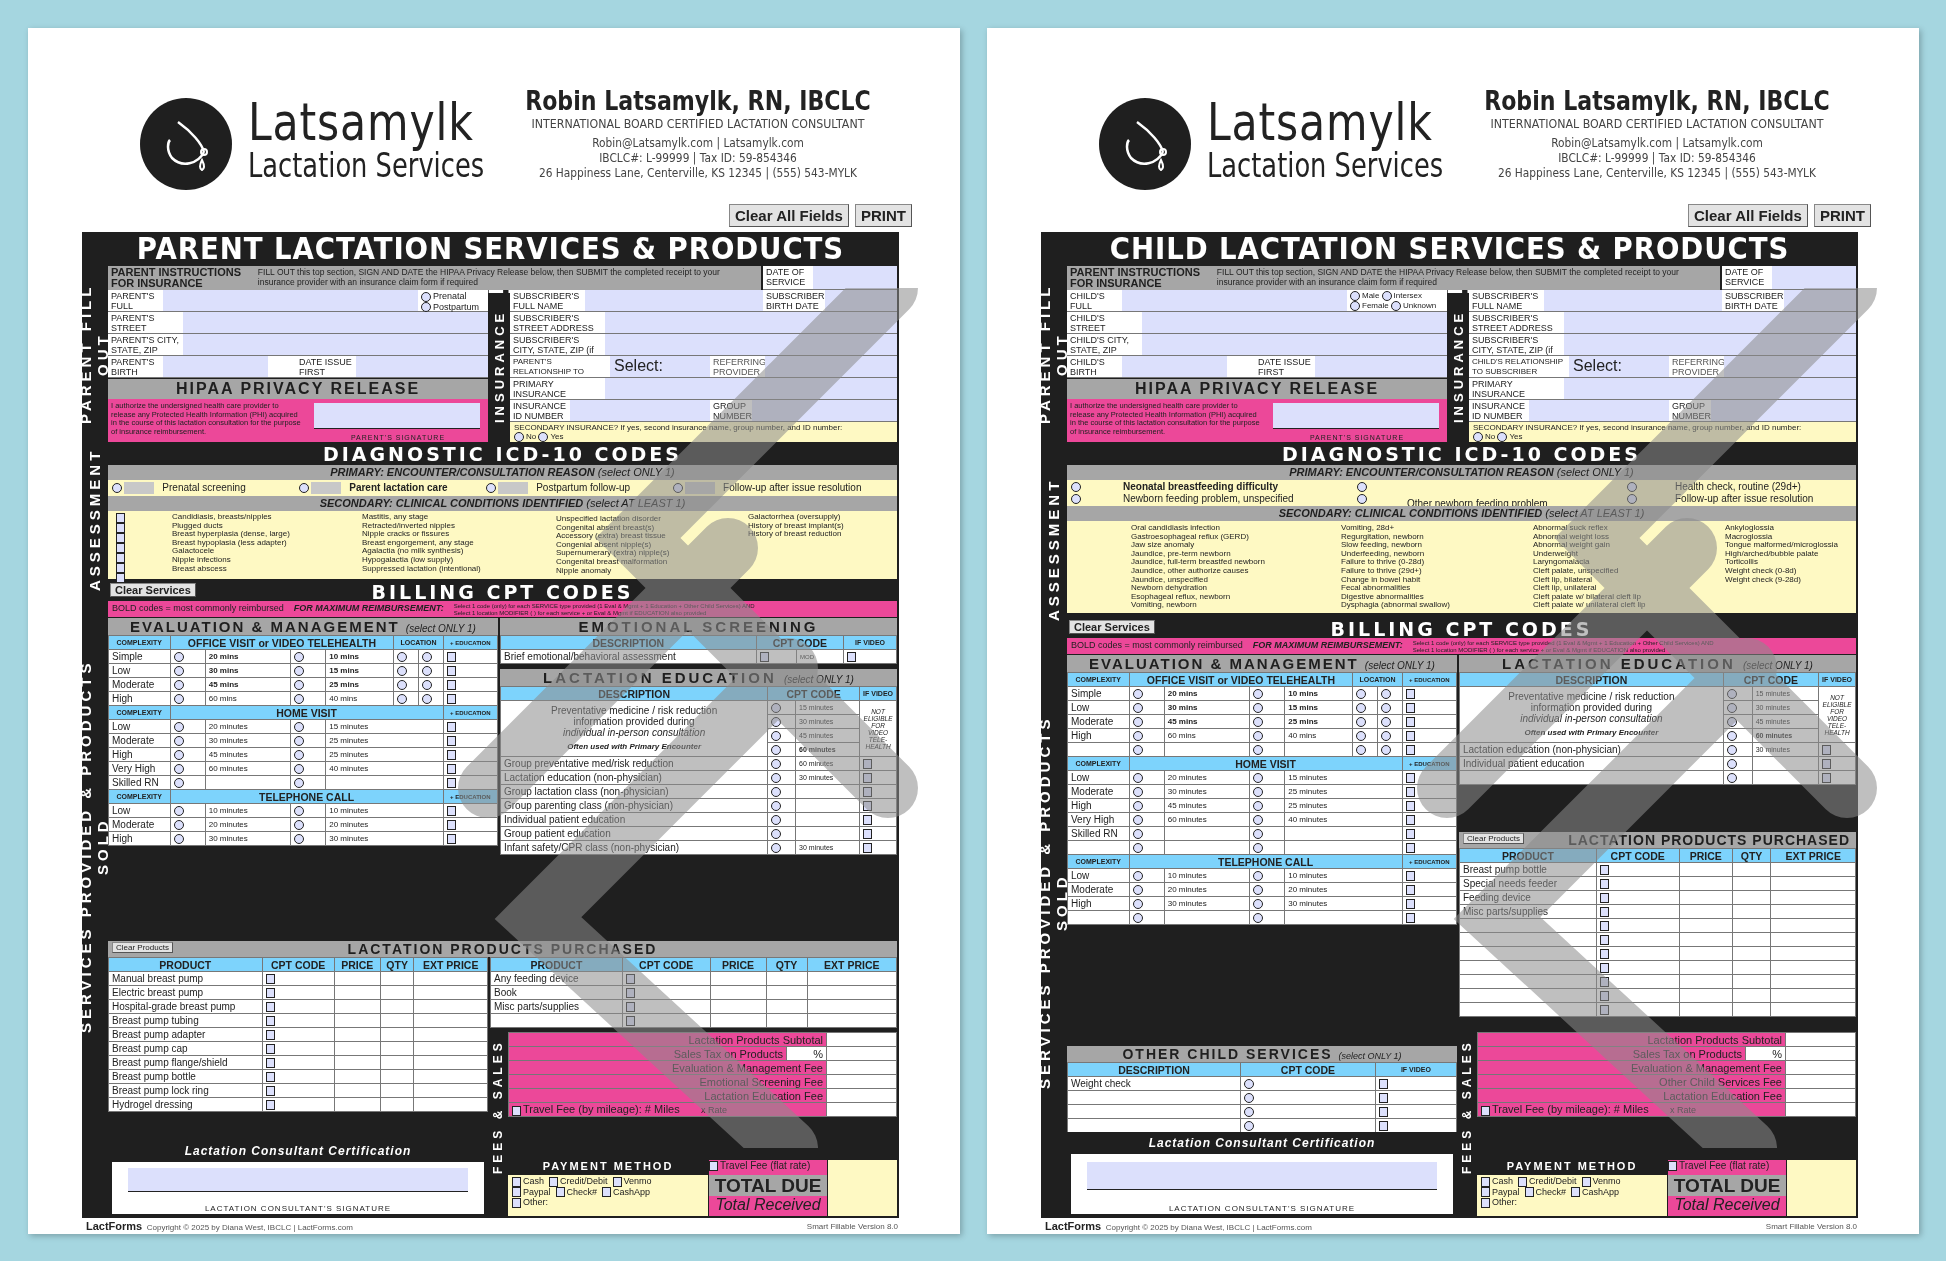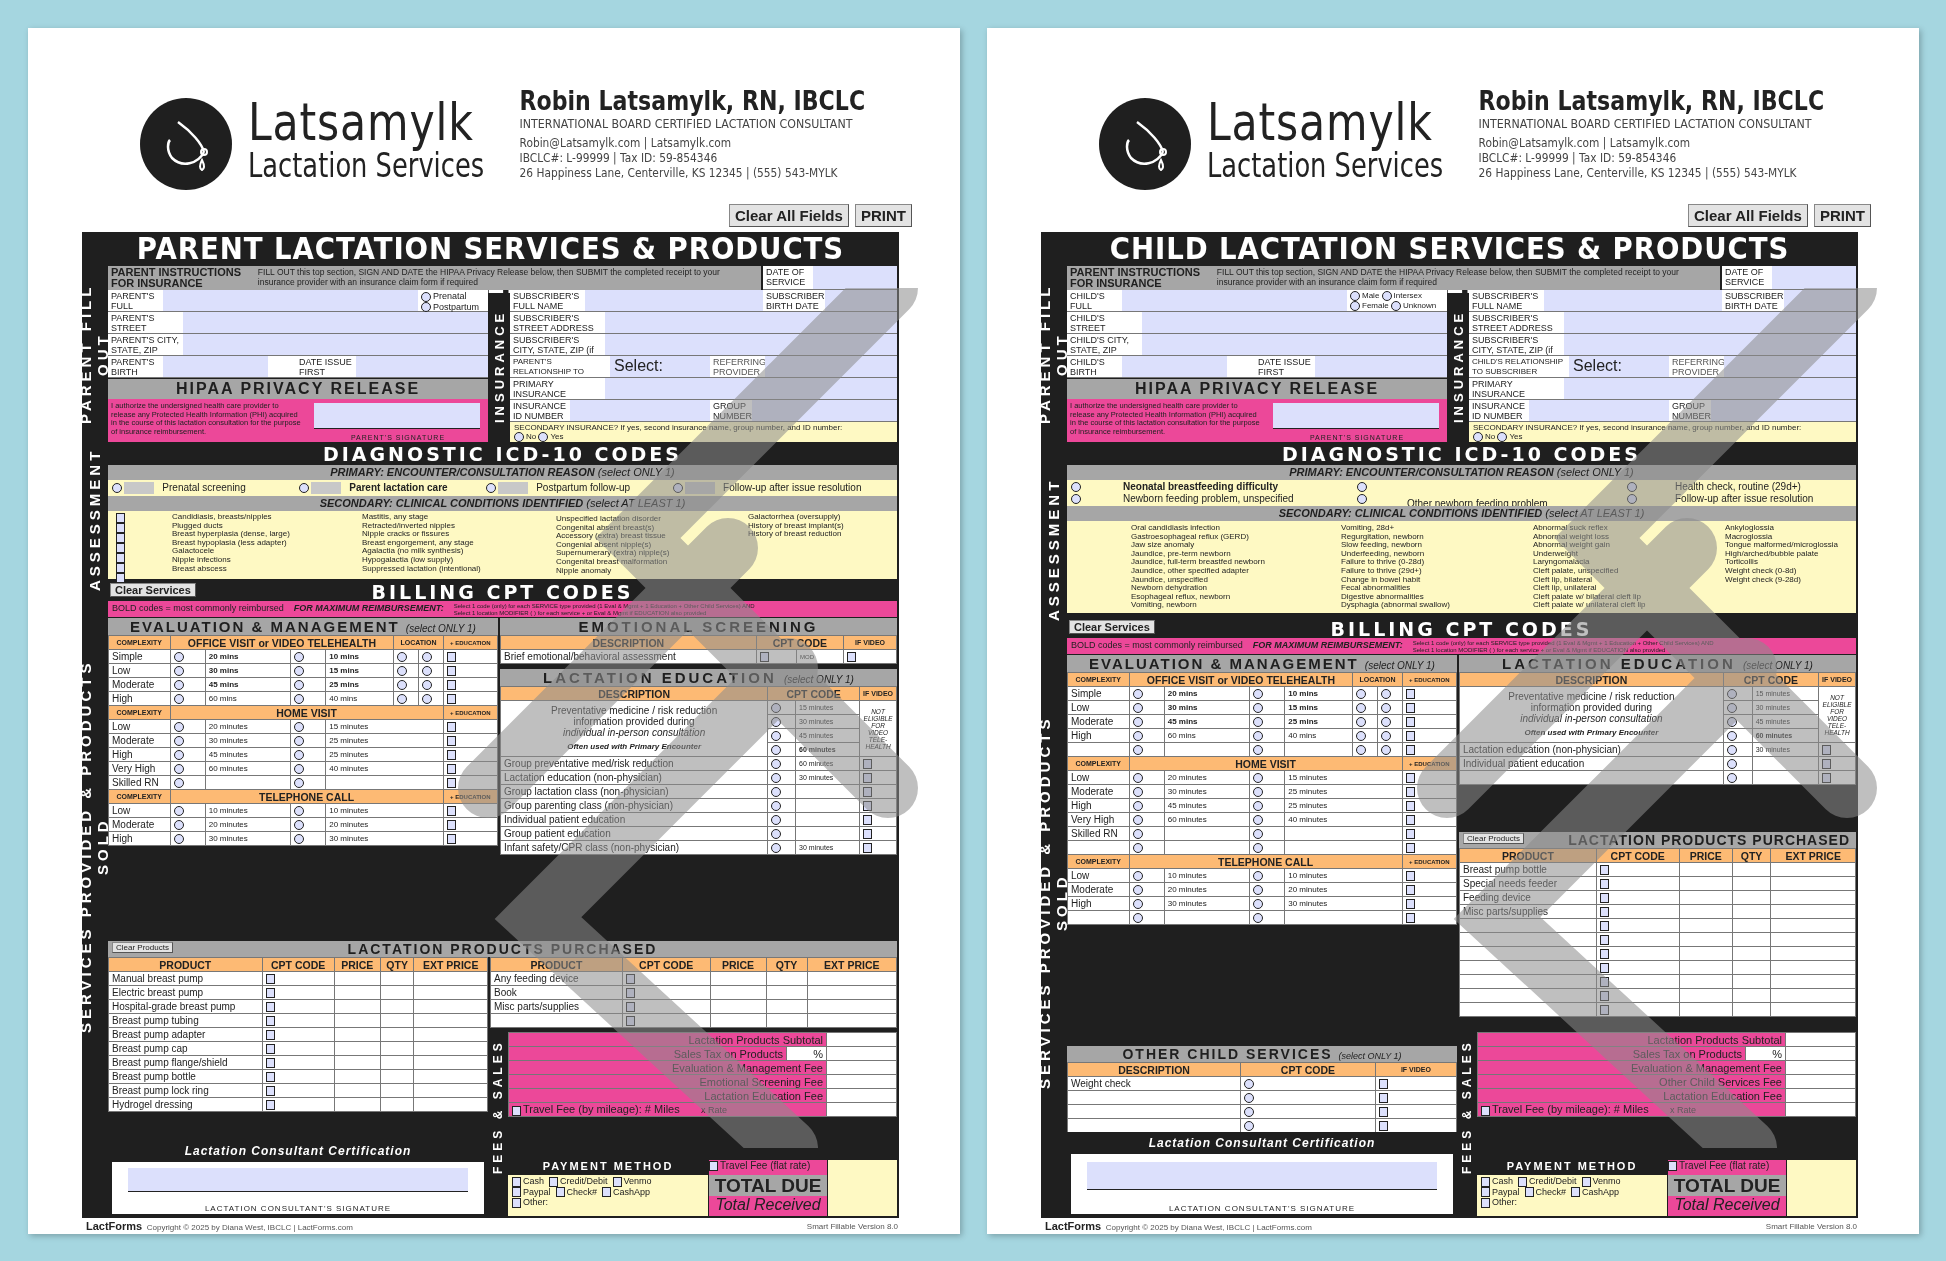--- a/index.html
+++ b/index.html
@@ -3,41 +3,41 @@
 <meta charset="utf-8">
 <style>
 *{box-sizing:border-box;margin:0;padding:0}
 body{width:1946px;height:1261px;background:#a5d6e0;font-family:"Liberation Sans",sans-serif;position:relative;overflow:hidden;color:#222}
 .page{position:absolute;top:28px;width:932px;height:1206px;background:#fff;box-shadow:2px 2px 6px rgba(0,0,0,.25)}
 .page.left{left:28px}.page.right{left:987px}
 .logo-circle{position:absolute;left:112px;top:70px;width:92px;height:92px;border-radius:50%;background:#1f1f1f}
 .logo-circle svg{position:absolute;left:0;top:0}
 .brand1{position:absolute;left:220px;top:64px;font-size:52px;color:#222;letter-spacing:1px;font-family:"DejaVu Sans",sans-serif;transform:scaleX(.82);transform-origin:left}
 .brand2{position:absolute;left:220px;top:118px;font-size:33px;color:#222;font-family:"DejaVu Sans",sans-serif;transform:scaleX(.78);transform-origin:left}
-.hdr{position:absolute;left:460px;top:58px;width:420px;font-family:"DejaVu Sans",sans-serif}
+.hdr{position:absolute;left:460px;top:58px;width:420px;text-align:center;font-family:"DejaVu Sans",sans-serif}
 .hdr .nm{font-size:26px;font-weight:bold;color:#222;transform:scaleX(.85)}
 .hdr .cred{font-size:13px;color:#444;transform:scaleX(.85)}
 .hdr .ln{font-size:12.5px;color:#444;transform:scaleX(.85);line-height:15px}
 .btn{position:absolute;background:#e3e3e3;border:1px solid #888;border-right-color:#555;border-bottom-color:#555;font-size:15px;font-weight:bold;color:#222;padding:2px 5px;cursor:pointer}
 .form{position:absolute;left:54px;top:204px;width:817px;height:986px;background:#1f1f1f}
 .title{position:absolute;left:0;top:0;width:100%;height:32px;color:#fff;font-size:30px;font-weight:bold;text-align:center;letter-spacing:1px;line-height:34px;font-family:"DejaVu Sans",sans-serif;transform:scaleX(.92)}
 .side{position:absolute;left:0;width:24px;color:#fff;font-weight:bold;font-size:15px;letter-spacing:4px;writing-mode:vertical-rl;transform:rotate(180deg);text-align:center;display:flex;align-items:center;justify-content:center}
 .blk{position:absolute;background:#fef9c3}
 .gbar{background:#a6a6a6;color:#1f1f1f;font-weight:bold;text-align:center}
 .lbar{background:#ec4899}
 .sect{position:absolute;color:#fff;font-weight:bold;text-align:center;letter-spacing:3px;font-size:19px;font-family:"DejaVu Sans",sans-serif}
 .row{position:absolute;display:flex;border-bottom:1px solid #777;font-size:9px;line-height:10px}
 .lbl{background:#fff;padding:1px 3px;color:#222;font-size:9px;line-height:10px;white-space:nowrap}
 .fld{background:#dce0fc;flex:1}
 .rad{display:inline-block;width:10px;height:10px;border:1.5px solid #222;border-radius:50%;background:#dce0fc;vertical-align:middle;margin-right:2px}
 .chk{display:inline-block;width:9px;height:10px;border:1.5px solid #222;background:#dce0fc;vertical-align:middle;margin-right:2px}
 .wm{position:absolute;pointer-events:none;opacity:.55}
 .tbl{position:absolute;border-collapse:collapse;font-size:10px;background:#fff}
 .tbl td,.tbl th{border:1px solid #777;padding:0 3px;height:14px;white-space:nowrap}
-.tbl th{background:#fdba74;font-weight:bold;font-size:10.5px}
+.tbl th{background:#7dd3fc;font-weight:bold;font-size:10.5px}
 .gray{background:#c8c8c8}
 .ital{font-style:italic}
 .foot{position:absolute;font-size:8px;color:#555}
 .icdlist{position:absolute;font-size:8px;line-height:8.6px;color:#222}
 .ctr{text-align:center}
 </style>
 </head>
 <body>
 
 <div class="page left">
@@ -716,21 +716,21 @@
       <div style="position:absolute;left:608px;top:1px"><span>Health check, routine (29d+)</span><br><span>Follow-up after issue resolution</span></div>
     </div>
     <div class="blk gbar" style="left:26px;top:274px;width:789px;height:15px;font-size:11px;line-height:15px"><i>SECONDARY:  CLINICAL CONDITIONS IDENTIFIED</i> <i style="font-weight:normal">(select AT LEAST 1)</i></div>
     <div class="blk" style="left:26px;top:289px;width:789px;height:92px">
       <div class="icdlist" style="left:64px;top:3px">
           <div>Oral candidiasis infection</div>
           <div>Gastroesophageal reflux (GERD)</div>
           <div>Jaw size anomaly</div>
           <div>Jaundice, pre-term newborn</div>
           <div>Jaundice, full-term breastfed newborn</div>
-          <div>Jaundice, other specified adapter</div>
+          <div>Jaundice, other authorize causes</div>
           <div>Jaundice, unspecified</div>
           <div>Newborn dehydration</div>
           <div>Esophageal reflux, newborn</div>
           <div>Vomiting, newborn</div>
         </div>
       <div class="icdlist" style="left:274px;top:3px">
           <div>Vomiting, 28d+</div>
           <div>Regurgitation, newborn</div>
           <div>Slow feeding, newborn</div>
           <div>Underfeeding, newborn</div>

